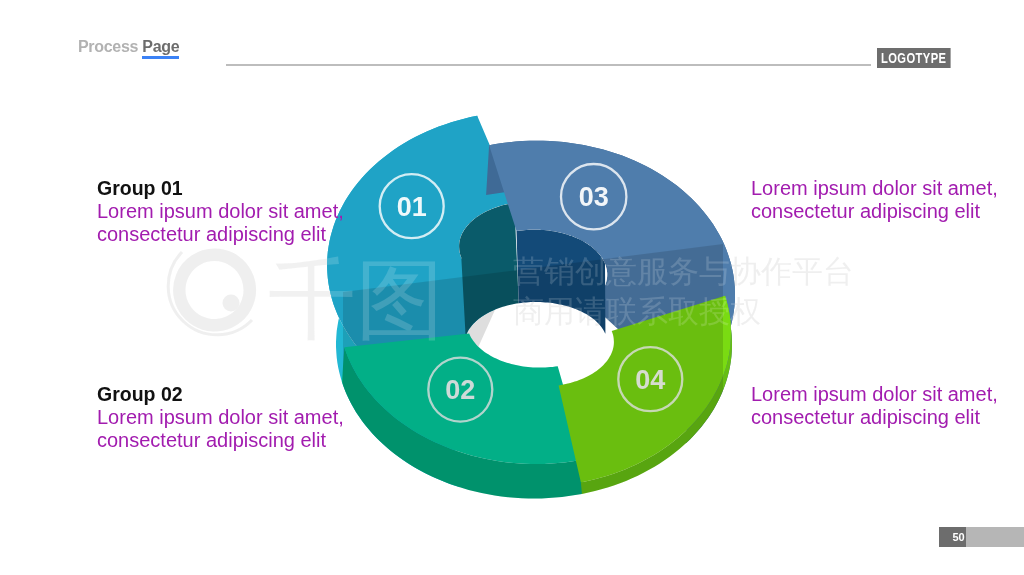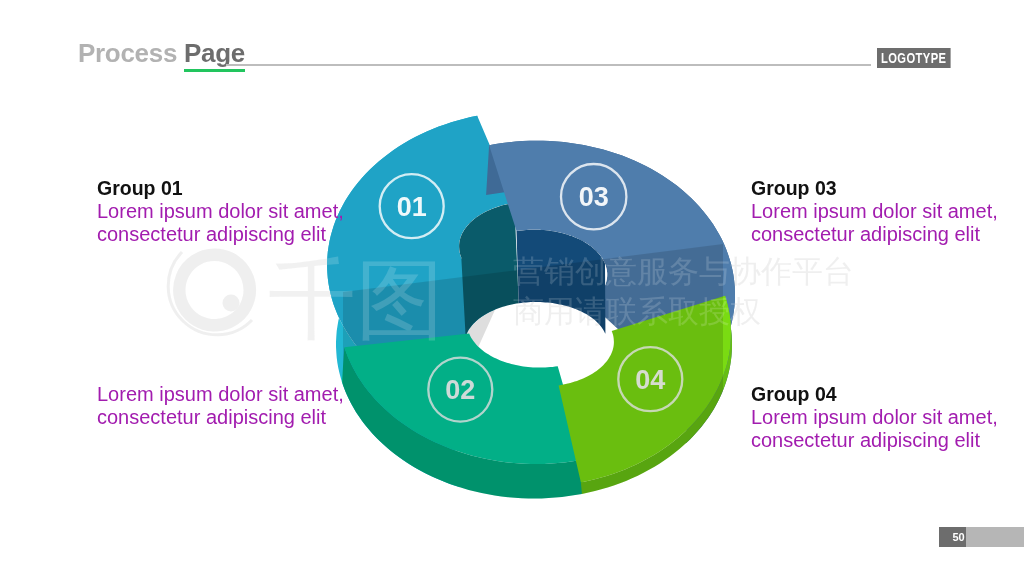--- a/index.html
+++ b/index.html
@@ -1,23 +1,23 @@
 <!DOCTYPE html>
 <html><head>
 <meta charset="utf-8">
 <style>
   html,body{margin:0;padding:0;}
   body{width:1024px;height:575px;background:#ffffff;overflow:hidden;
        font-family:"Liberation Sans",sans-serif;}
   #slide{position:relative;width:1024px;height:575px;background:#fff;overflow:hidden;}
 
   .hdr{position:absolute;left:78px;top:38px;white-space:nowrap;}
-  .hdr span{font-size:26px;font-weight:bold;letter-spacing:-0.3px;}
+  .hdr span{font-size:16px;font-weight:bold;letter-spacing:-0.3px;}
   .t-light{color:#b2b2b2;}
-  .t-bold{color:#6d6d6d;border-bottom:3px solid #22c55e;padding-bottom:1px;}
+  .t-bold{color:#6d6d6d;border-bottom:3px solid #3b82f6;padding-bottom:1px;}
   .hdr-rule{position:absolute;left:226px;top:64px;width:645px;height:2px;background:#bdbdbd;}
   .logotype{position:absolute;left:877px;top:48px;height:20px;background:#6d6d6d;color:#fff;
             font-size:14px;font-weight:bold;line-height:20px;padding:0 5px;
             transform:scaleX(0.8);transform-origin:left top;letter-spacing:0.5px;}
 
   .pagenum{position:absolute;left:939px;top:527px;width:39px;height:20px;background:#6d6d6d;
            color:#fff;font-size:11px;font-weight:bold;text-align:center;line-height:20px;}
   .footbar{position:absolute;left:966px;top:527px;width:64px;height:20px;background:#b6b6b6;}
 
   .grp{position:absolute;}
@@ -120,29 +120,28 @@
     <text x="268" y="330" font-family="sans-serif" font-size="88" fill="#ffffff" opacity="0.16">千图</text>
     <text x="513" y="282" font-family="sans-serif" font-size="31" fill="#ffffff" opacity="0.16">营销创意服务与协作平台</text>
     <text x="513" y="322" font-family="sans-serif" font-size="31" fill="#ffffff" opacity="0.16">商用请联系取授权</text>
   </svg>
   <div class="grp" id="g1">
     <div class="gt">Group 01</div>
     <div class="gb">Lorem ipsum dolor sit amet,</div>
     <div class="gb">consectetur adipiscing elit</div>
   </div>
   <div class="grp" id="g2">
+    <div class="gt">Group 02</div>
     <div class="gb">Lorem ipsum dolor sit amet,</div>
     <div class="gb">consectetur adipiscing elit</div>
   </div>
   <div class="grp" id="g3">
-    <div class="gt">Group 03</div>
     <div class="gb">Lorem ipsum dolor sit amet,</div>
     <div class="gb">consectetur adipiscing elit</div>
   </div>
   <div class="grp" id="g4">
-    <div class="gt">Group 04</div>
     <div class="gb">Lorem ipsum dolor sit amet,</div>
     <div class="gb">consectetur adipiscing elit</div>
   </div>
 
   <div class="pagenum">50</div>
   <div class="footbar"></div>
 </div>
 
 </body></html>

